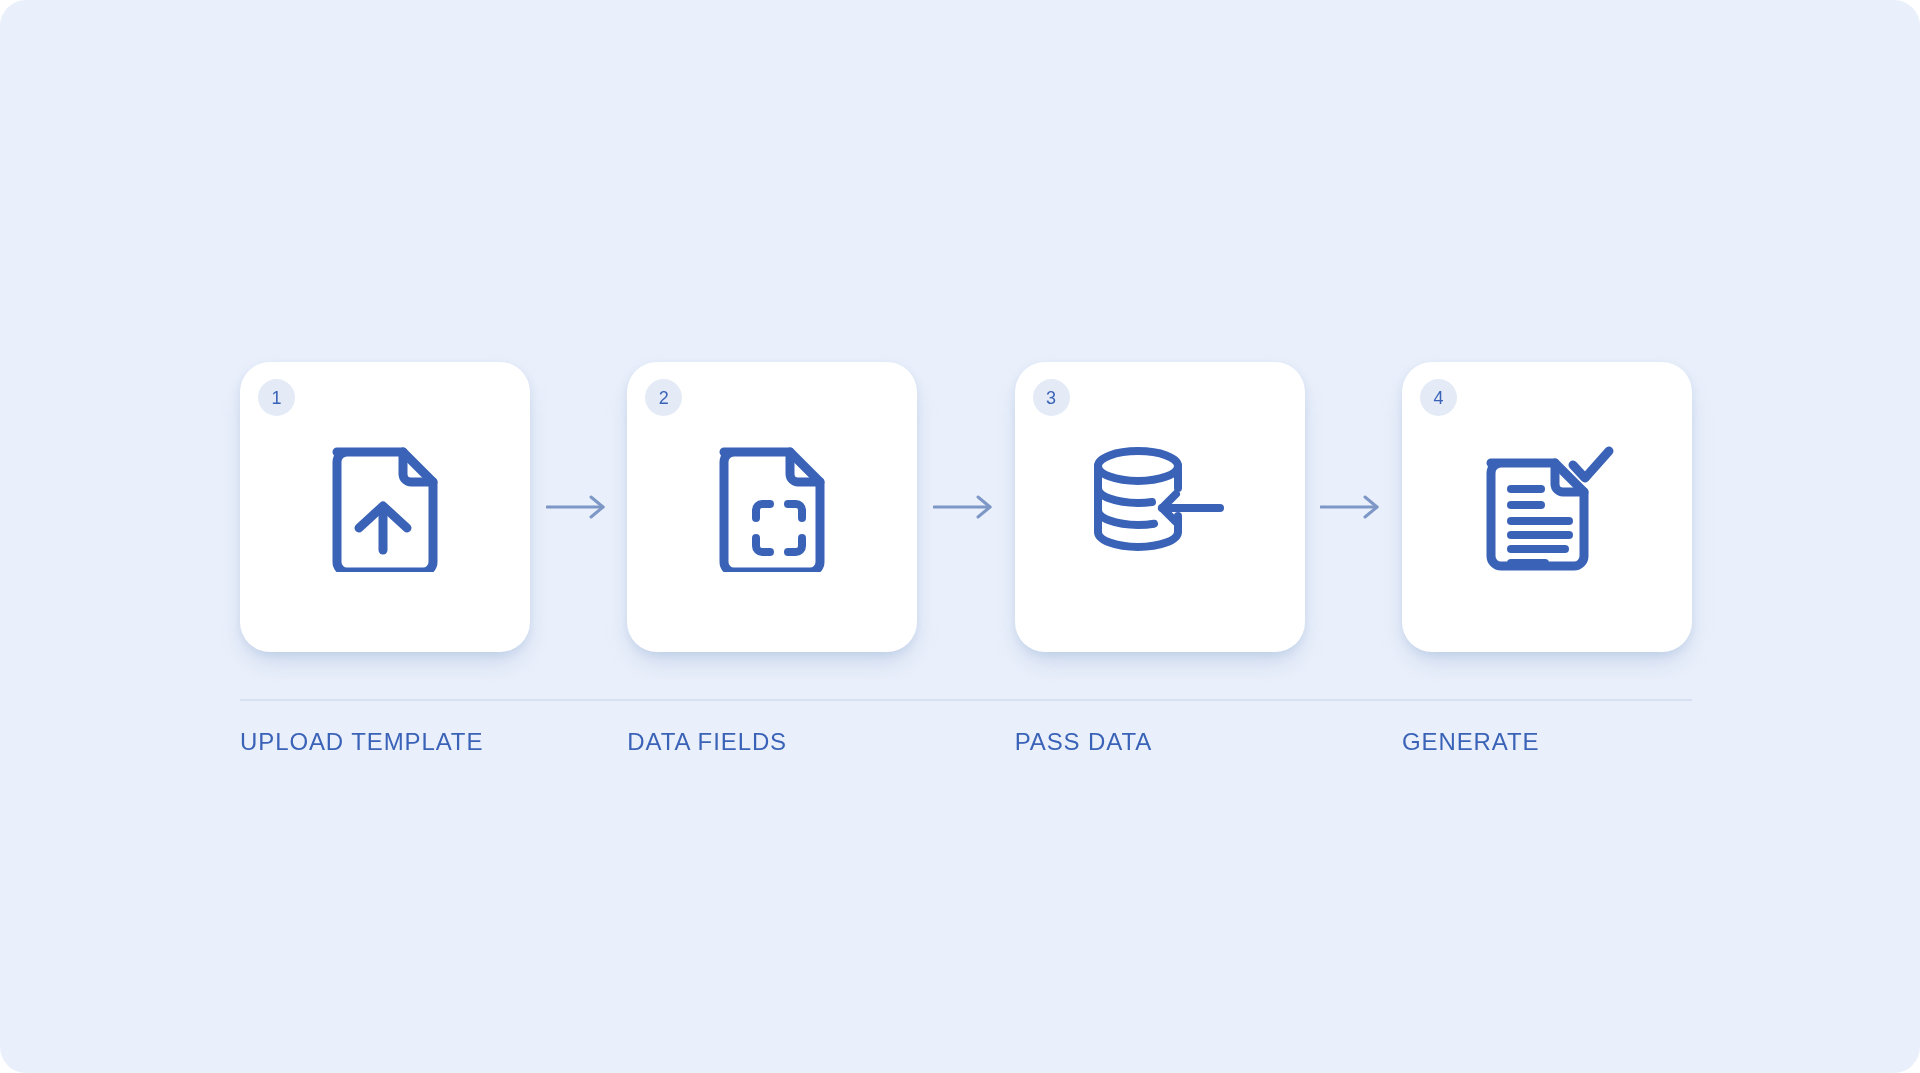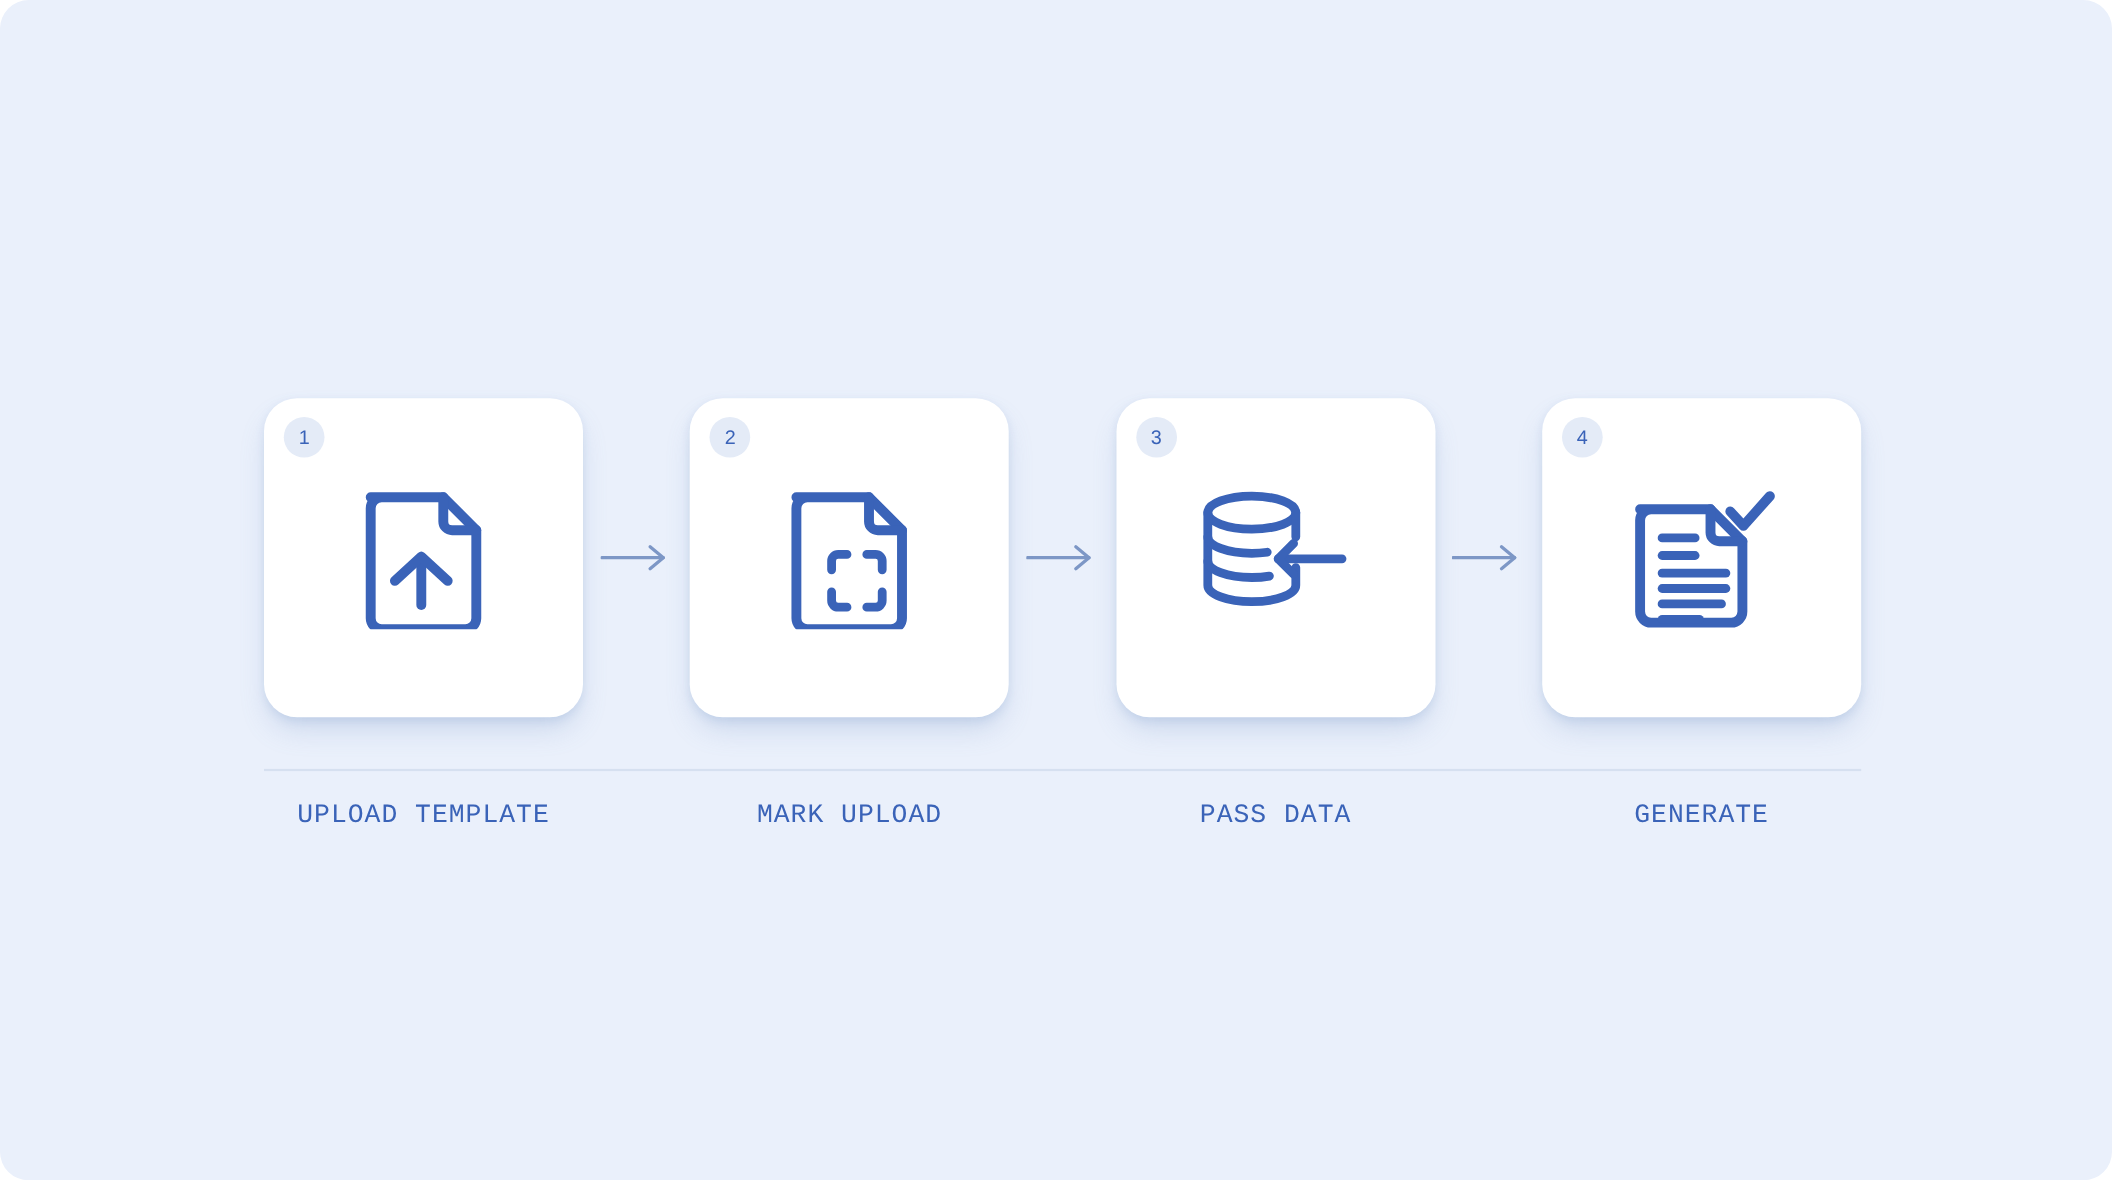--- a/index.html
+++ b/index.html
@@ -97,26 +97,24 @@
     left: 240px;
     top: 728px;
     width: 1452px;
     display: flex;
     justify-content: space-between;
   }
 
   .label-cell {
     width: 290px;
     flex: 0 0 auto;
-    text-align: center;
     font-size: 24px;
     letter-spacing: 0.9px;
     color: #3a63b8;
     white-space: nowrap;
-    font-family: Liberation Mono, monospace;
   }
 
   .label-gap {
     flex: 0 0 auto;
     width: 97px;
   }
 </style>
 </head>
 <body>
 
@@ -203,20 +201,20 @@
       </div>
     </div>
 
   </div>
 
   <div id="divider"></div>
 
   <div id="labels-row">
     <div class="label-cell">UPLOAD TEMPLATE</div>
     <div class="label-gap"></div>
-    <div class="label-cell">MARK UPLOAD</div>
+    <div class="label-cell">DATA FIELDS</div>
     <div class="label-gap"></div>
     <div class="label-cell">PASS DATA</div>
     <div class="label-gap"></div>
     <div class="label-cell">GENERATE</div>
   </div>
 
 </div>
 
 </body></html>

